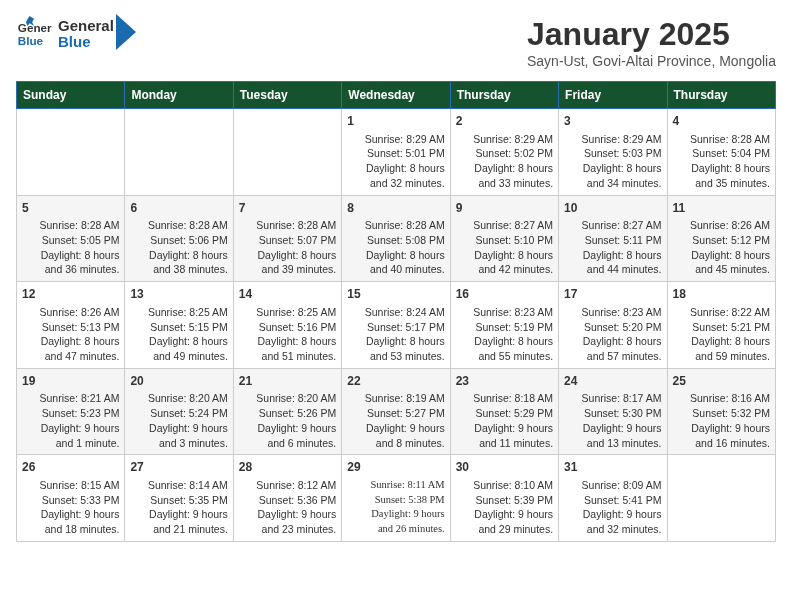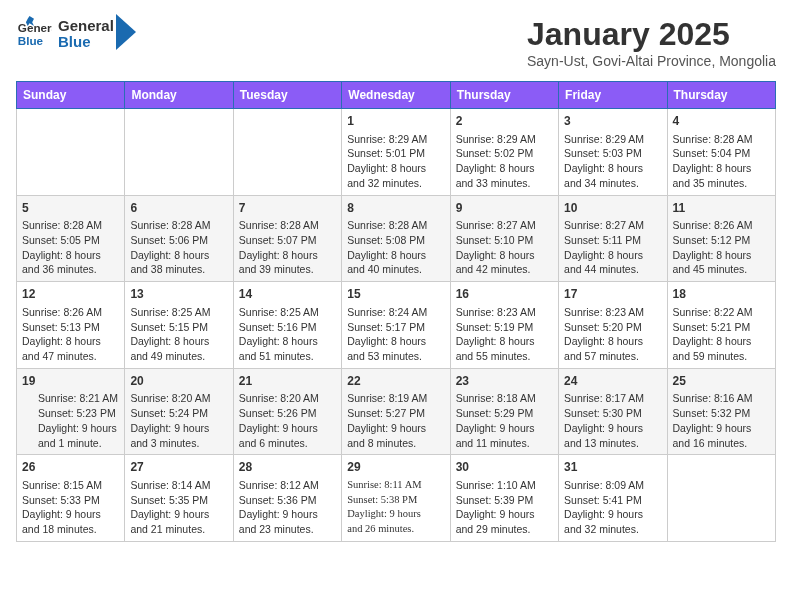--- a/index.html
+++ b/index.html
@@ -36,21 +36,21 @@
     .subtitle {
       font-size: 14px;
       color: #555;
     }
     .calendar {
       width: 100%;
       border-collapse: collapse;
       font-size: 11px;
     }
     .calendar th {
-      background-color: #8b5cf6;
+      background-color: #14532d;
       color: #fff;
       text-align: left;
       padding: 6px 6px;
       font-size: 12px;
       font-weight: bold;
       border: 1px solid #2a6db5;
     }
     .calendar td {
       border: 1px solid #ccc;
       vertical-align: top;
@@ -66,20 +66,21 @@
     }
     .day-number {
       font-weight: bold;
       font-size: 12px;
       display: block;
       margin-bottom: 2px;
     }
     .day-info {
       font-size: 10.5px;
       color: #333;
+      text-align: right;
     }
     .empty-cell {
       background: #fff !important;
     }
   </style>
 </head>
 <body>
 
 <div class="header">
   <div class="logo">
@@ -325,21 +326,21 @@
         </td>
         <td>
           <span class="day-number">29</span>
           <div class="day-info" style="white-space: pre-line; font-family: Liberation Serif, serif;">Sunrise: 8:11 AM
 Sunset: 5:38 PM
 Daylight: 9 hours
 and 26 minutes.</div>
         </td>
         <td>
           <span class="day-number">30</span>
-          <div class="day-info" style="white-space: pre-line;">Sunrise: 1:10 AM
+          <div class="day-info" style="white-space: pre-line;">Sunrise: 8:10 AM
 Sunset: 5:39 PM
 Daylight: 9 hours
 and 29 minutes.</div>
         </td>
         <td>
           <span class="day-number">31</span>
           <div class="day-info" style="white-space: pre-line;">Sunrise: 8:09 AM
 Sunset: 5:41 PM
 Daylight: 9 hours
 and 32 minutes.</div>

